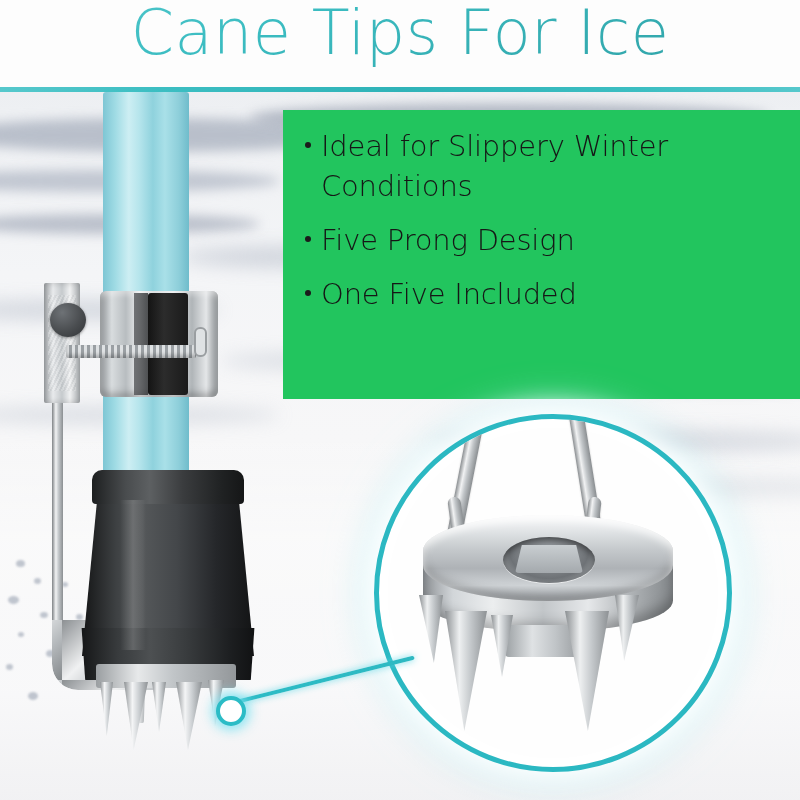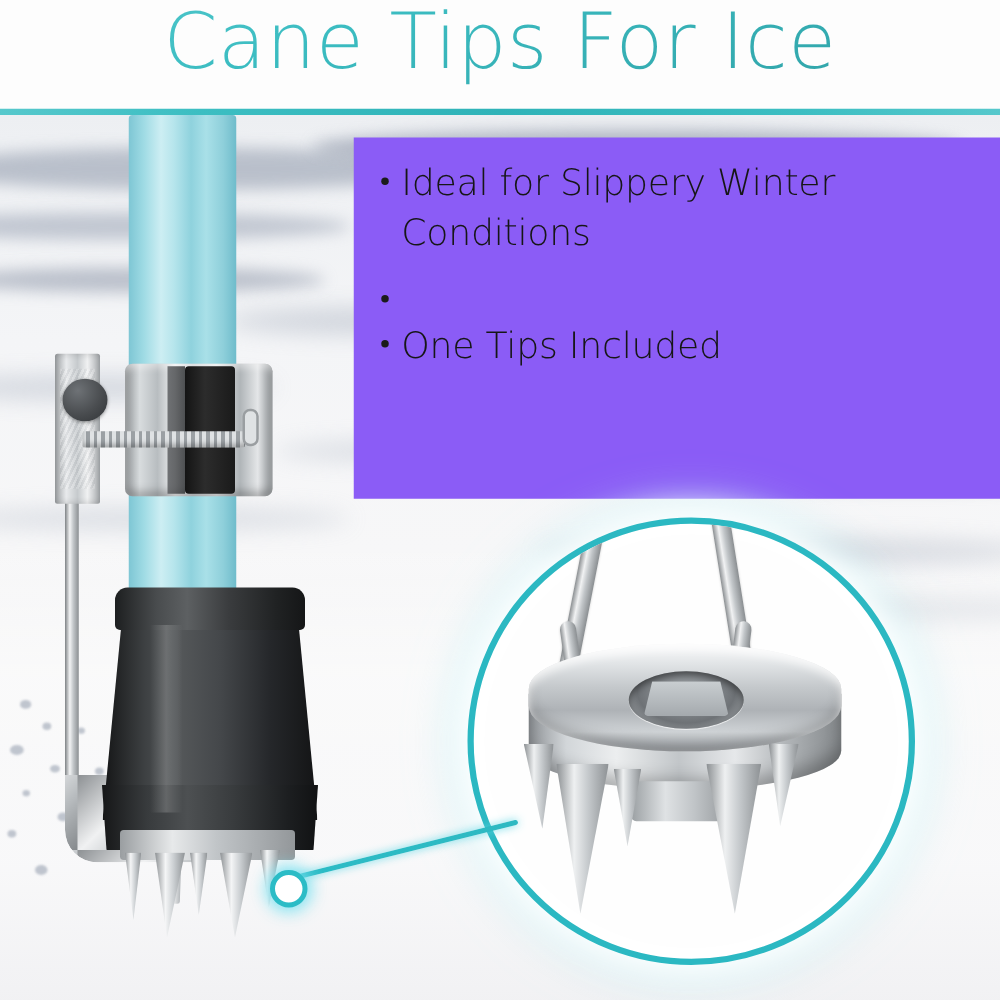--- a/index.html
+++ b/index.html
@@ -21,21 +21,21 @@
   .titleband .rule{position:absolute;left:0;bottom:0;width:800px;height:5px;
       background:linear-gradient(90deg,#56c8cc,#3cbec2 20%,#2fb3b8 50%,#3cbec2 80%,#56c8cc);}
   .title{position:absolute;left:0;top:-4px;width:800px;text-align:center;
       font-family:"DejaVu Sans",sans-serif;font-weight:300;font-size:62px;letter-spacing:.5px;
       background:linear-gradient(160deg,#55cace 0%,#3bbcc1 35%,#2f9fa4 100%);
       -webkit-background-clip:text;background-clip:text;color:transparent;
       text-shadow:none;}
 
   
   .panel{position:absolute;left:283px;top:110px;width:517px;height:289px;
-      background:#8b5cf6;z-index:30;box-shadow:0 0 0 0 rgba(0,0,0,0);}
+      background:#22c55e;z-index:30;box-shadow:0 0 0 0 rgba(0,0,0,0);}
   .bullets{position:absolute;left:20px;top:16px;width:492px;}
   .bullet{display:flex;align-items:flex-start;margin-bottom:14px;}
   .dot{flex:0 0 auto;width:6px;height:6px;border-radius:50%;background:#1b1b1b;margin:16px 10px 0 2px;}
   .btxt{font-family:"DejaVu Sans",sans-serif;font-weight:300;font-size:29px;line-height:40px;color:#161616;letter-spacing:-.2px;}
 
   
   .shaft{position:absolute;left:103px;top:92px;width:86px;height:420px;z-index:12;
       background:linear-gradient(90deg,#7ec6d4 0%,#9fdbe4 14%,#cdeef3 30%,#b6e5ec 42%,#8fd2dd 58%,#a9e0e8 72%,#8ecfda 88%,#6fbccb 100%);
       border-radius:3px;}
   .shaftlow{position:absolute;left:110px;top:430px;width:72px;height:90px;z-index:11;
@@ -216,24 +216,25 @@
   </div>
 
   <div class="panel">
     <div class="bullets">
       <div class="bullet">
         <span class="dot"></span>
         <span class="btxt">Ideal for Slippery Winter Conditions</span>
       </div>
       <div class="bullet">
         <span class="dot"></span>
+        <span class="btxt">Five Prong Design</span>
       </div>
       <div class="bullet">
         <span class="dot"></span>
-        <span class="btxt">One Tips Included</span>
+        <span class="btxt">One Five Included</span>
       </div>
     </div>
   </div>
 
   <div class="titleband">
     <div class="title">Cane Tips For Ice</div>
     <div class="rule"></div>
   </div>
 
 </div>

